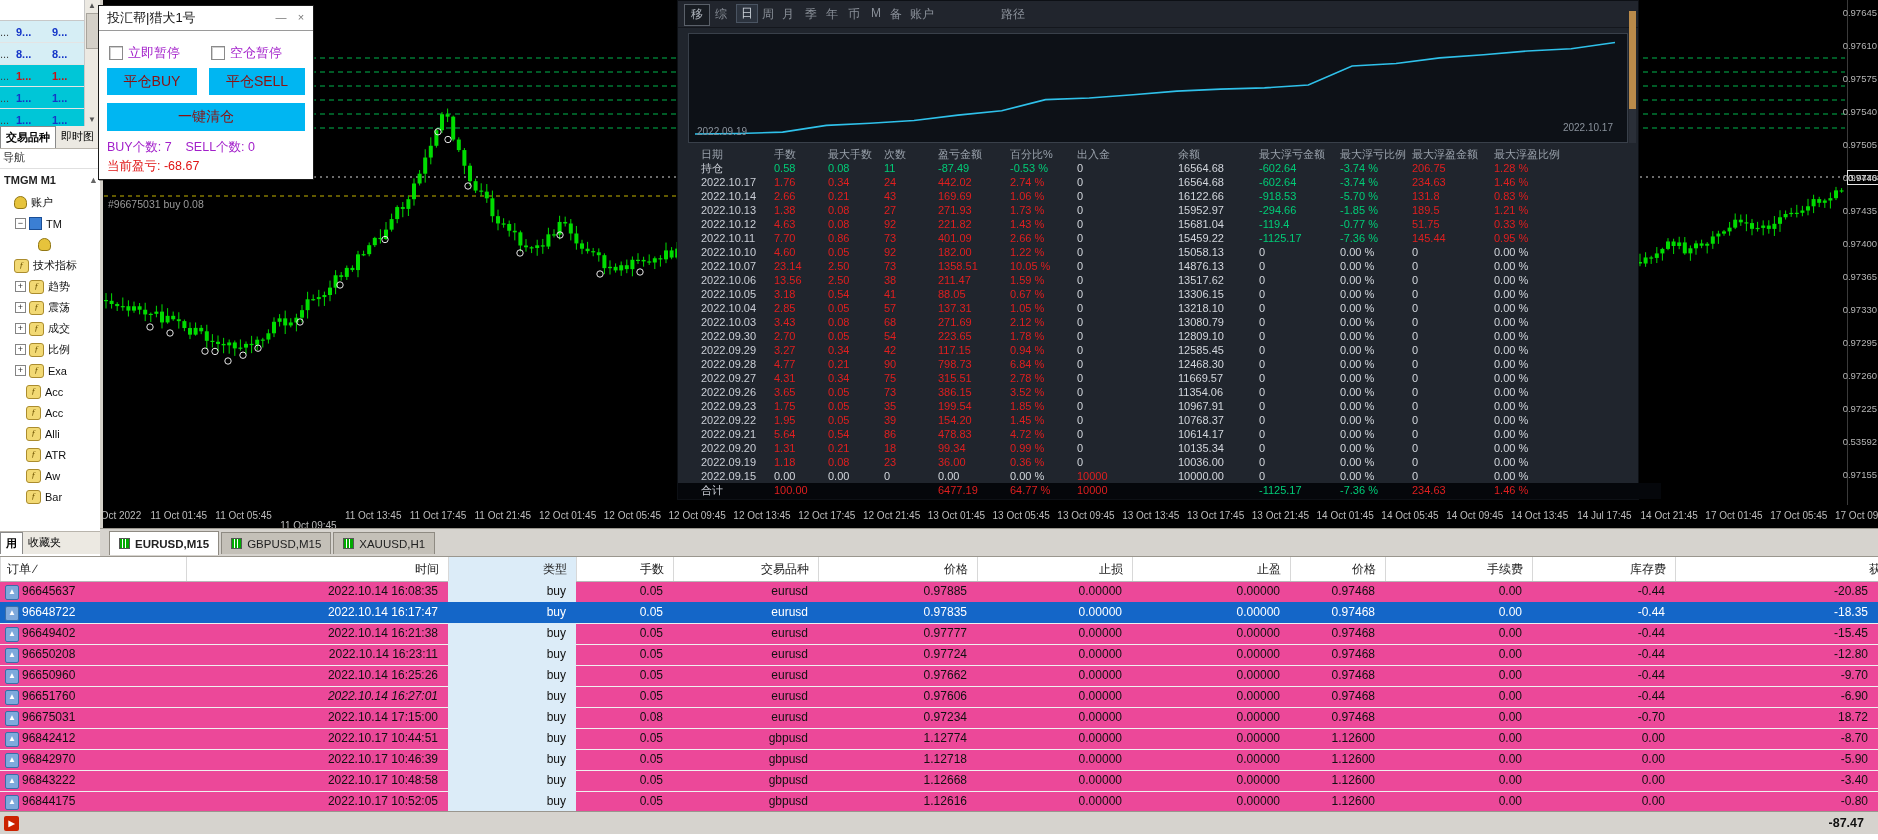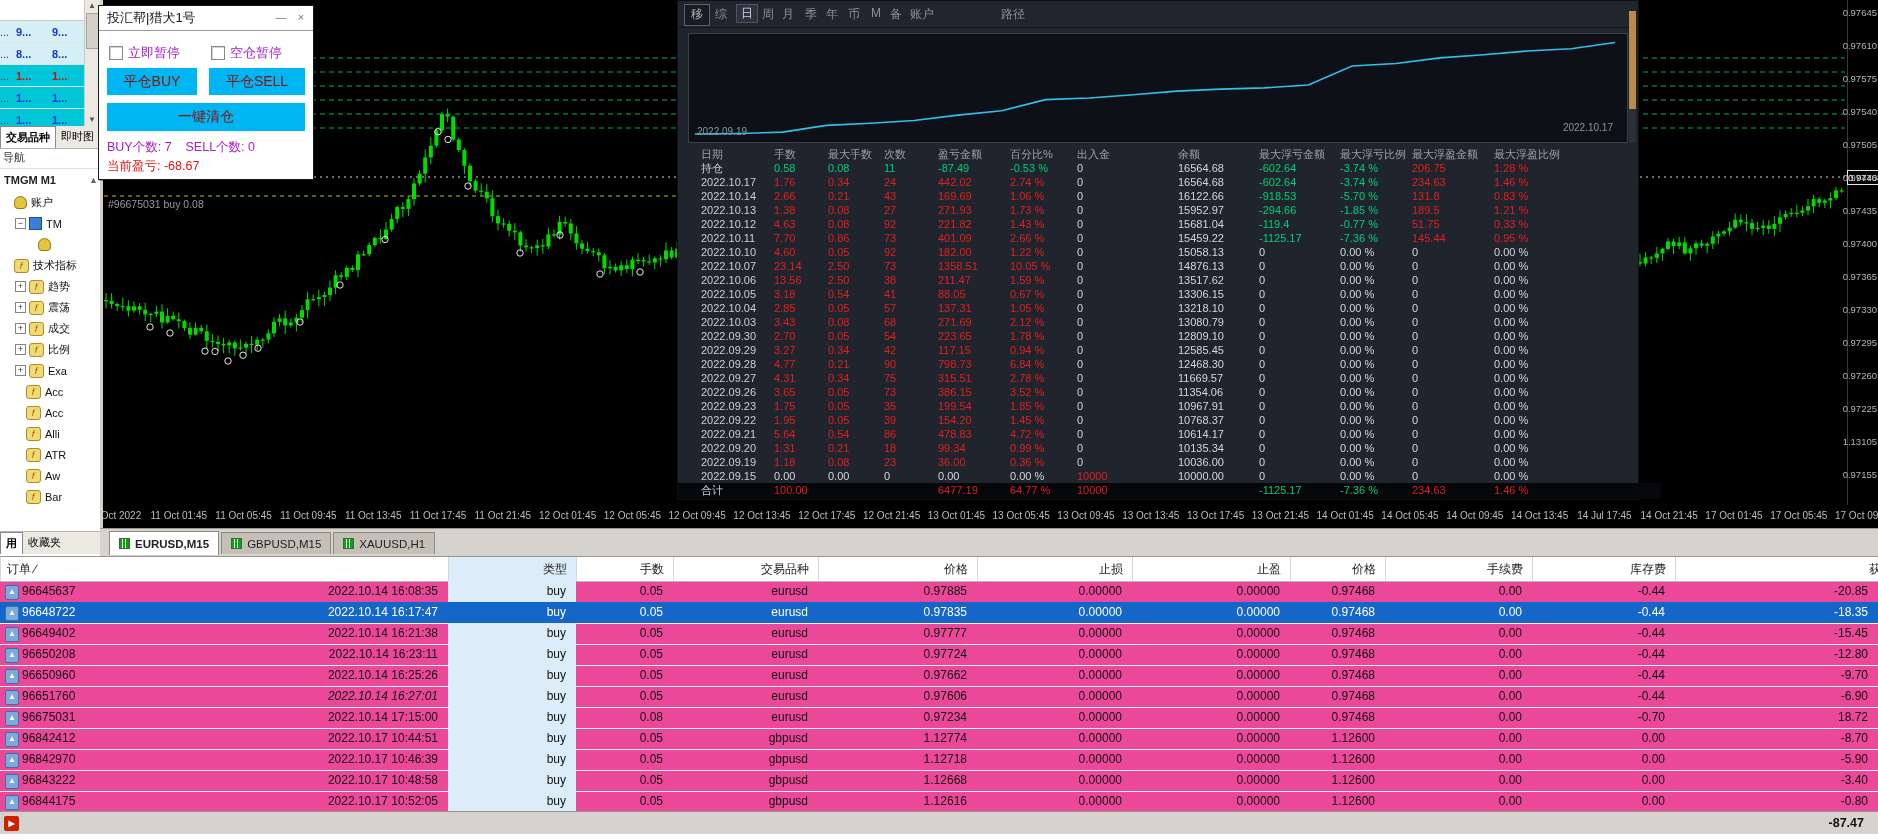--- a/index.html
+++ b/index.html
@@ -409,21 +409,21 @@
         <circle cx="420" cy="253" r="3.2" fill="none" stroke="#e8e8e8" stroke-width="1"></circle>
         <circle cx="460" cy="235" r="3.2" fill="none" stroke="#e8e8e8" stroke-width="1"></circle>
         <circle cx="500" cy="274" r="3.2" fill="none" stroke="#e8e8e8" stroke-width="1"></circle>
         <circle cx="540" cy="272" r="3.2" fill="none" stroke="#e8e8e8" stroke-width="1"></circle>
       </svg>
     <div id="order-lbl" class="abs">#96675031 buy 0.08</div>
     <div class="taxis abs" id="taxis">
         <span style="left: 14px;">10 Oct 2022</span>
         <span style="left: 78.8px;">11 Oct 01:45</span>
         <span style="left: 143.6px;">11 Oct 05:45</span>
-        <span style="left: 208.4px;">11 Oct 09:45</span>
+        <span style="left: 208.4px; margin-top: 10px;">11 Oct 09:45</span>
         <span style="left: 273.2px;">11 Oct 13:45</span>
         <span style="left: 338px;">11 Oct 17:45</span>
         <span style="left: 402.8px;">11 Oct 21:45</span>
         <span style="left: 467.6px;">12 Oct 01:45</span>
         <span style="left: 532.4px;">12 Oct 05:45</span>
         <span style="left: 597.2px;">12 Oct 09:45</span>
         <span style="left: 662px;">12 Oct 13:45</span>
         <span style="left: 726.8px;">12 Oct 17:45</span>
         <span style="left: 791.6px;">12 Oct 21:45</span>
         <span style="left: 856.4px;">13 Oct 01:45</span>
@@ -450,21 +450,21 @@
         <div class="tick" style="top: 106px;">0.97540</div>
         <div class="tick" style="top: 139px;">0.97505</div>
         <div class="tick" style="top: 172px;">0.97470</div>
         <div class="tick" style="top: 205px;">0.97435</div>
         <div class="tick" style="top: 238px;">0.97400</div>
         <div class="tick" style="top: 271px;">0.97365</div>
         <div class="tick" style="top: 304px;">0.97330</div>
         <div class="tick" style="top: 337px;">0.97295</div>
         <div class="tick" style="top: 370px;">0.97260</div>
         <div class="tick" style="top: 403px;">0.97225</div>
-        <div class="tick" style="top: 436px;">1.13105</div>
+        <div class="tick" style="top: 436px;">0.53592</div>
         <div class="tick" style="top: 469px;">0.97155</div>
       </div>
   </div>
 
   <div id="overlay" class="abs">
     <div id="ov-menu">
       <div id="ov-moveicon">移</div>
       <span class="ov-mi" style="left:323px">路径</span>
     <span class="ov-mi" style="left: 37px;">综</span>
         <span class="ov-mi sel" style="left: 58px;">日</span>
@@ -677,20 +677,23 @@
         <span class="mini"></span>
         <span>XAUUSD,H1</span>
       </div>
     </div>
 
   <div id="orders" class="abs">
     <div id="ohead">
         <div class="ohcell first" style="left: 0px; width: 186px;">
           <span>订单 ∕</span>
         </div>
+        <div class="ohcell" style="left: 186px; width: 262px;">
+          <span>时间</span>
+        </div>
         <div class="ohcell" style="left: 448px; width: 128px; background: rgb(220, 236, 248);">
           <span>类型</span>
         </div>
         <div class="ohcell" style="left: 576px; width: 97px;">
           <span>手数</span>
         </div>
         <div class="ohcell" style="left: 673px; width: 145px;">
           <span>交易品种</span>
         </div>
         <div class="ohcell" style="left: 818px; width: 159px;">

